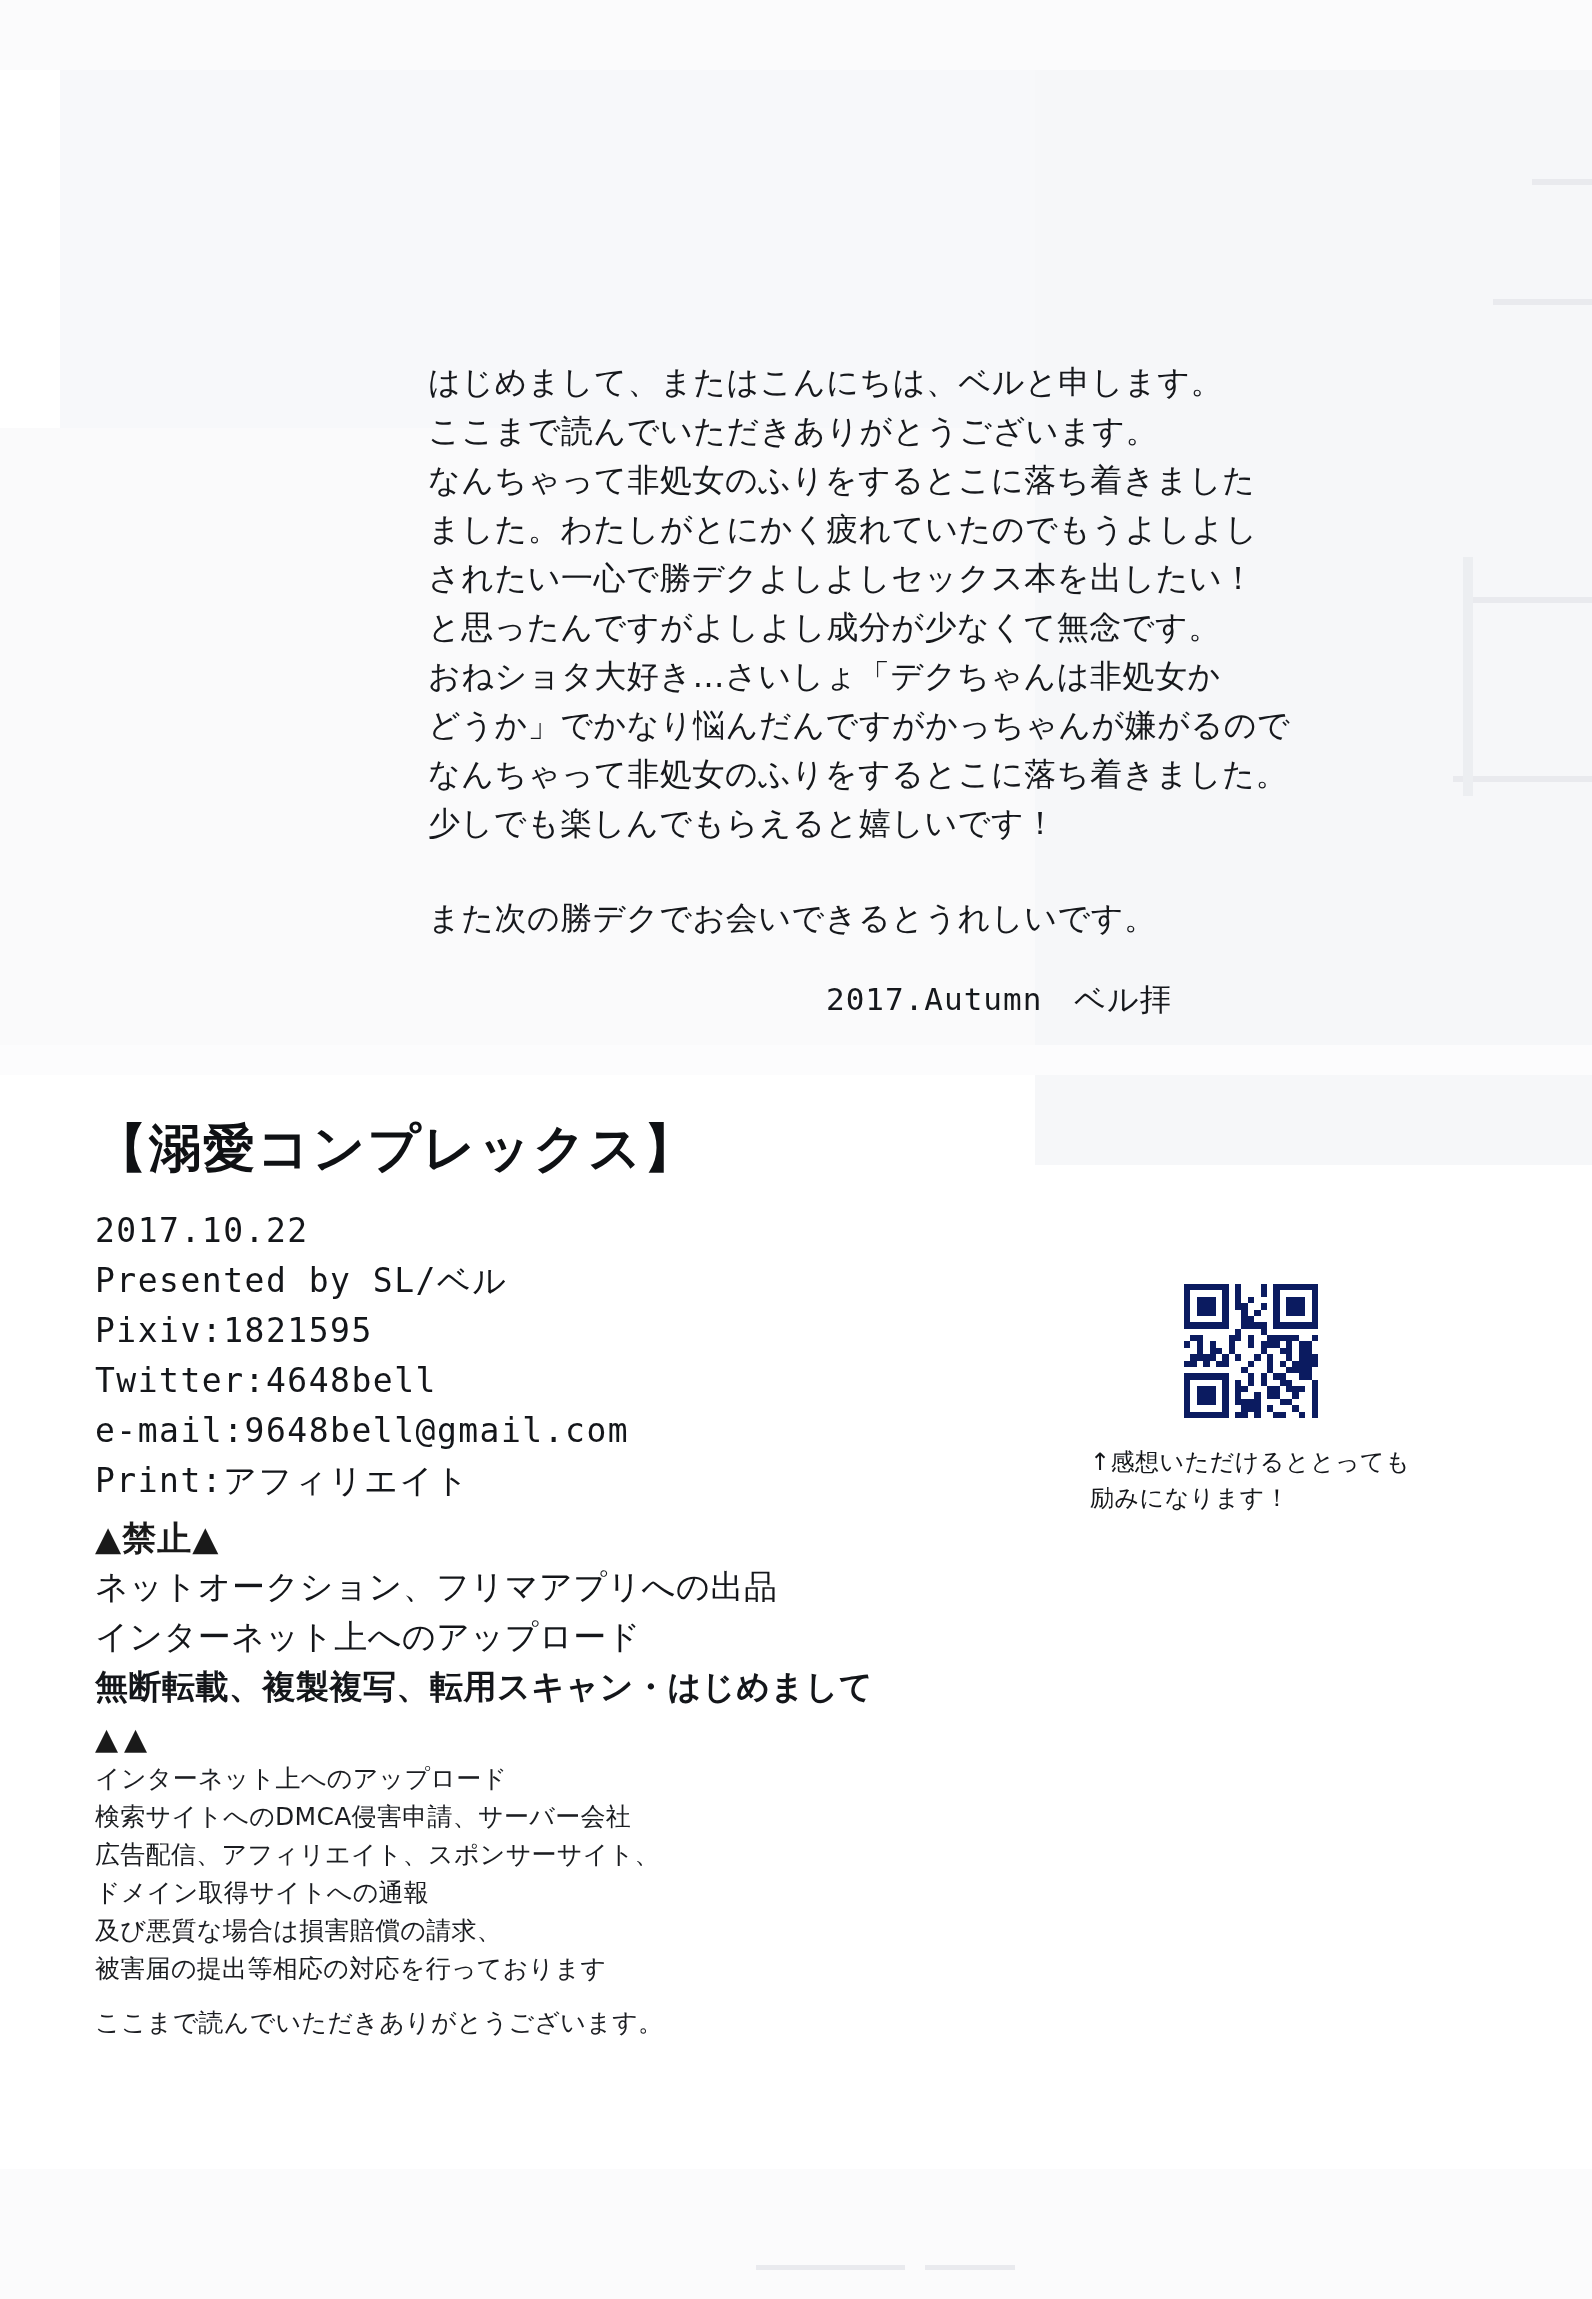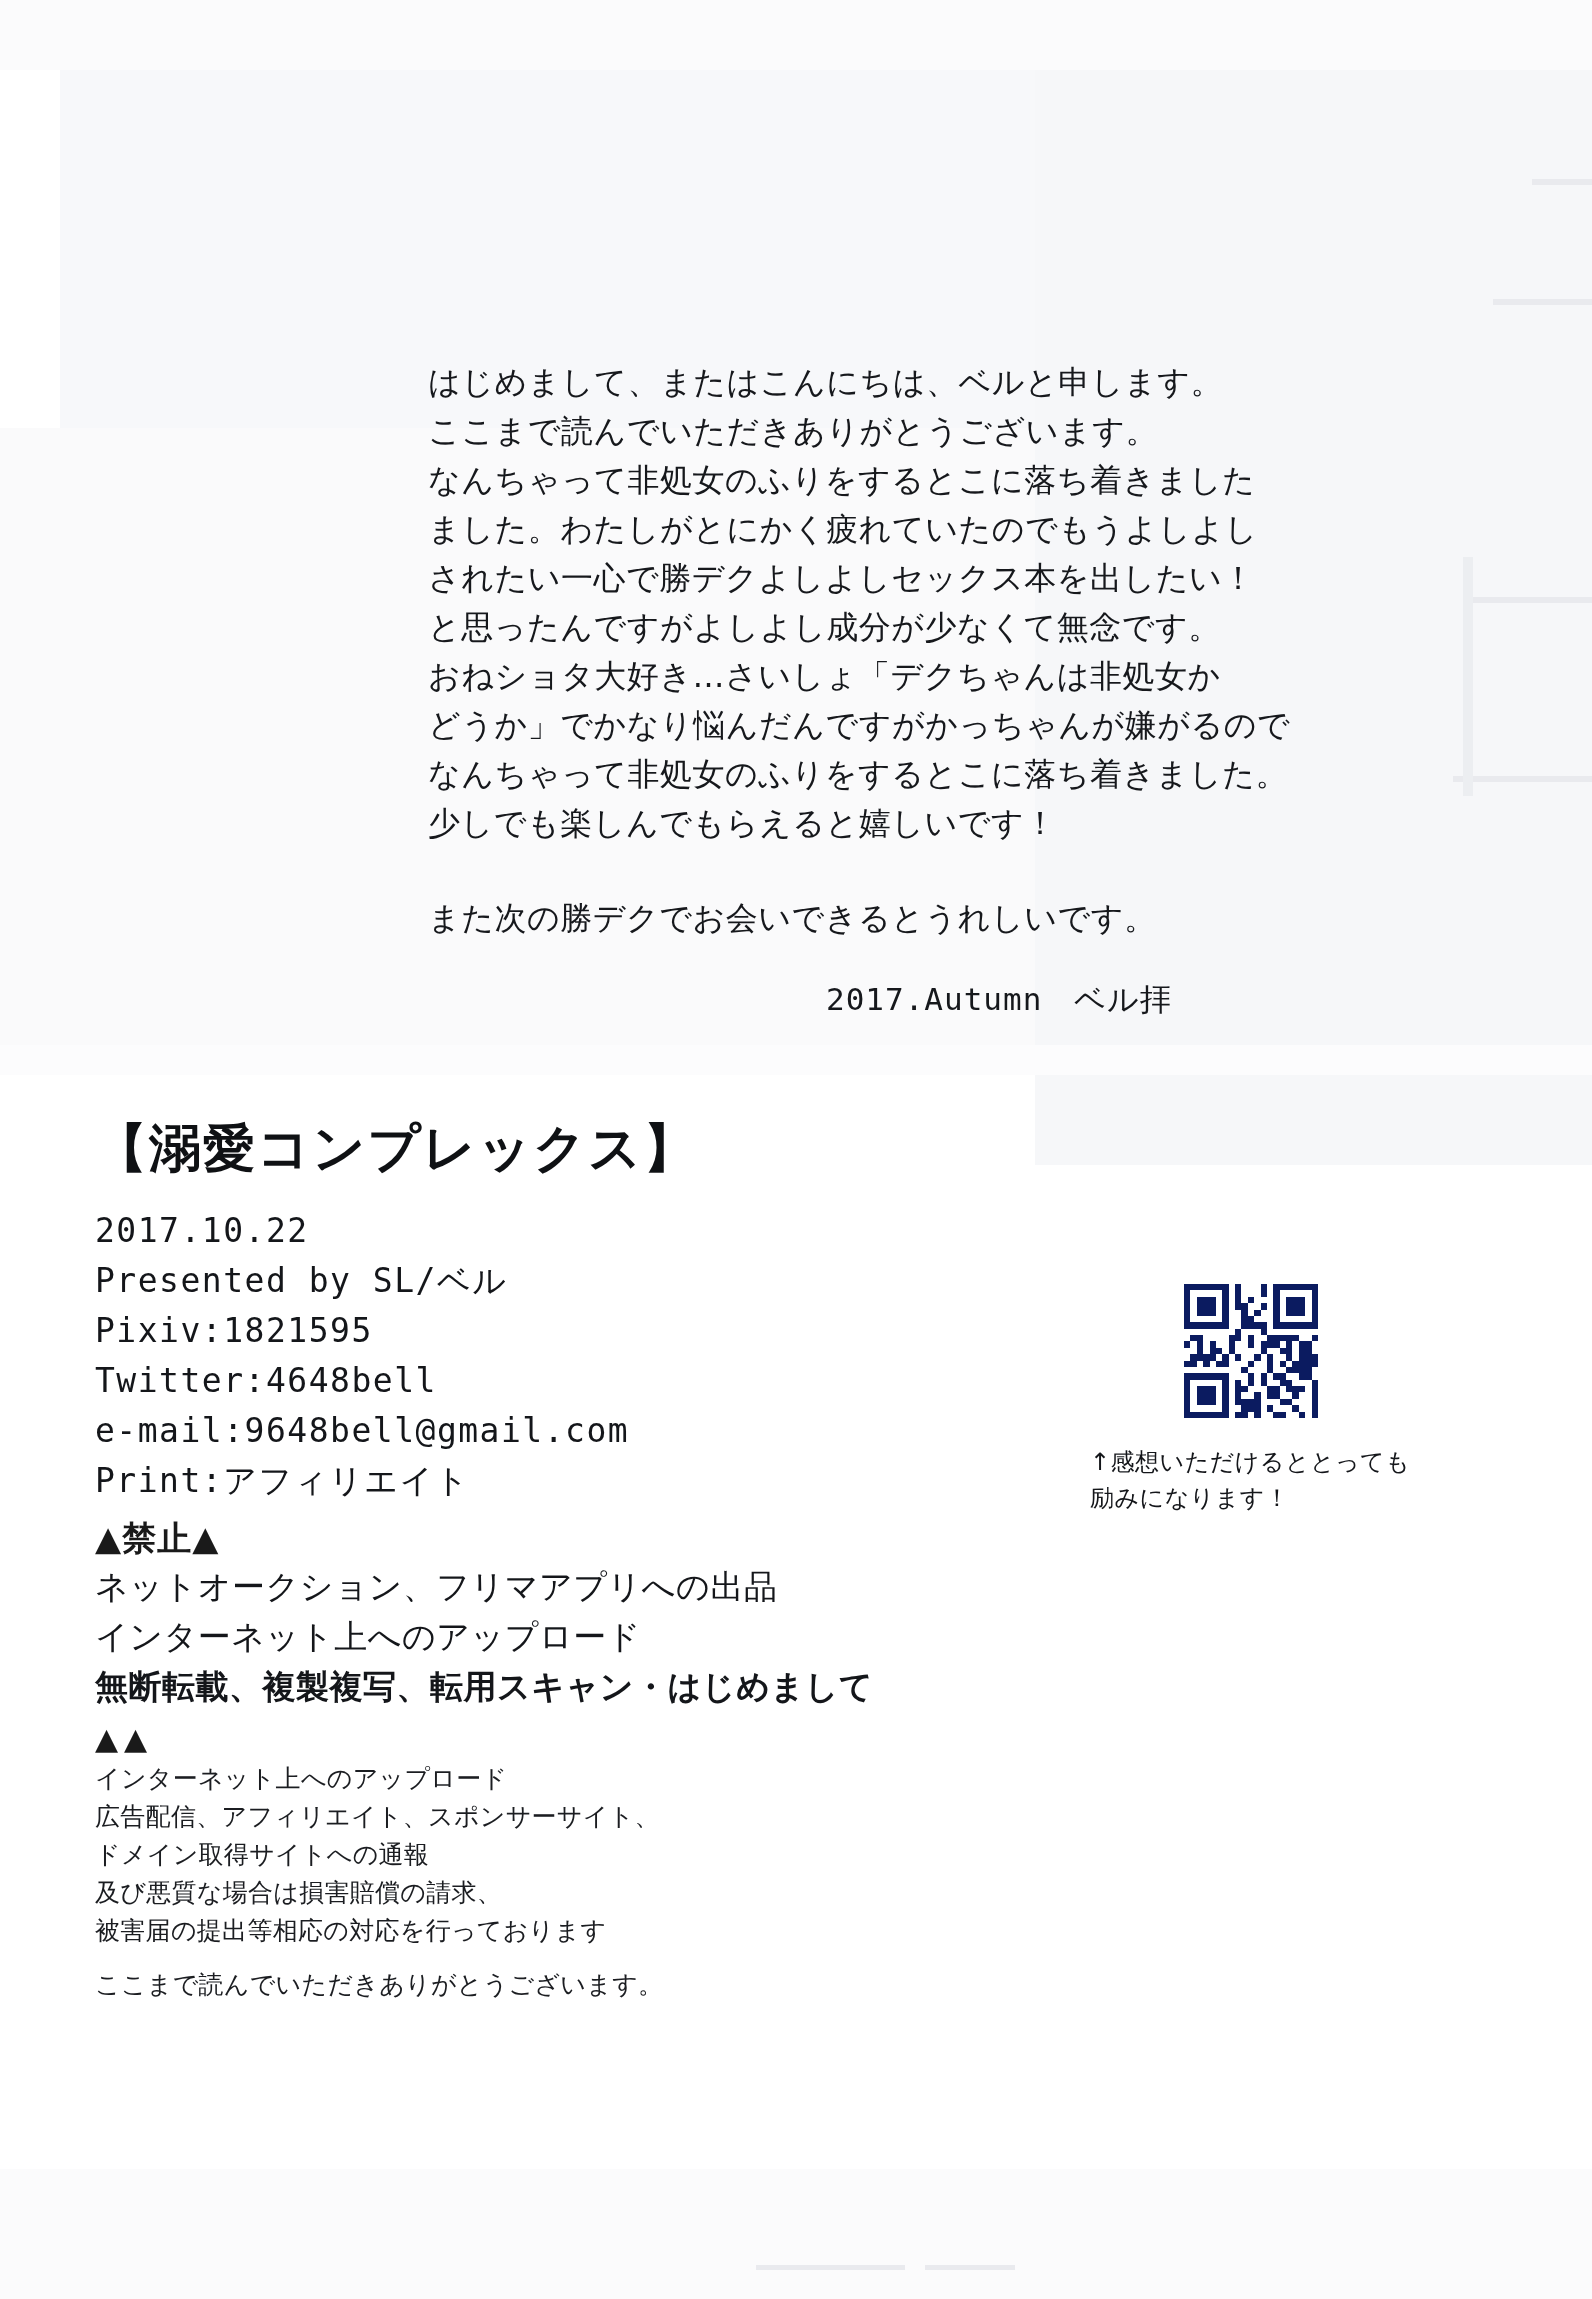--- a/index.html
+++ b/index.html
@@ -192,20 +192,21 @@
     <div class="mono-line">Pixiv:1821595</div>
     <div class="mono-line">Twitter:4648bell</div>
     <div class="mono-line">e-mail:9648bell@gmail.com</div>
     <div class="mono-line">Print:アフィリエイト</div>
     <div class="ban-head">▲禁止▲</div>
     <div class="ban-line">ネットオークション、フリマアプリへの出品</div>
     <div class="ban-line">インターネット上へのアップロード</div>
     <div class="ban-line bold">無断転載、複製複写、転用スキャン・はじめまして</div>
     <div class="arrows">▲▲</div>
     <div class="fine-print">インターネット上へのアップロード</div>
+    <div class="fine-print">検索サイトへのDMCA侵害申請、サーバー会社</div>
     <div class="fine-print">広告配信、アフィリエイト、スポンサーサイト、</div>
     <div class="fine-print">ドメイン取得サイトへの通報</div>
     <div class="fine-print">及び悪質な場合は損害賠償の請求、</div>
     <div class="fine-print">被害届の提出等相応の対応を行っております</div>
     <div class="fine-print last">ここまで読んでいただきありがとうございます。</div>
   </div>
 
   <div class="qr-wrap">
     <div class="qr-code" id="qr">
         <i style="background: rgb(11, 27, 96);"></i>

